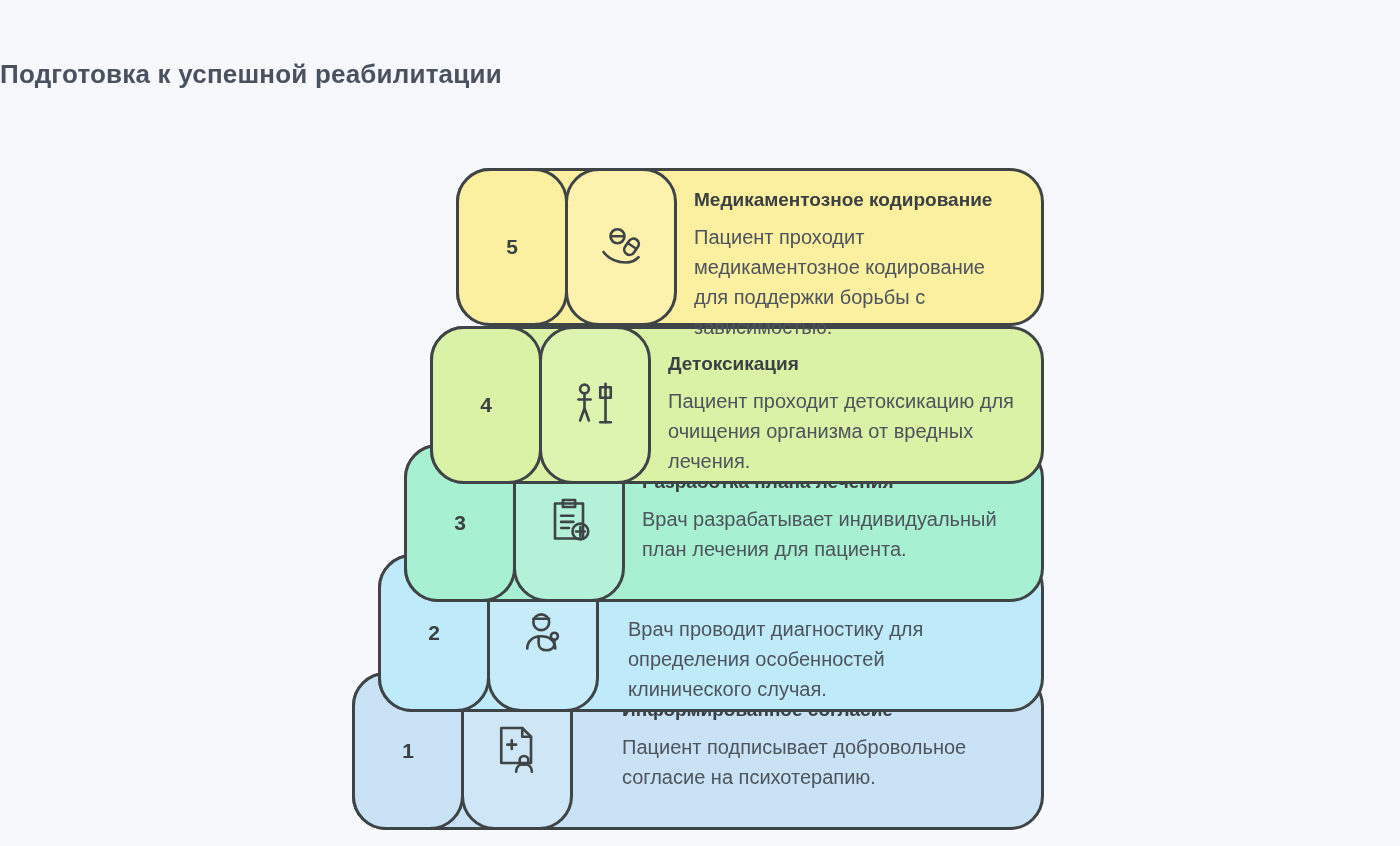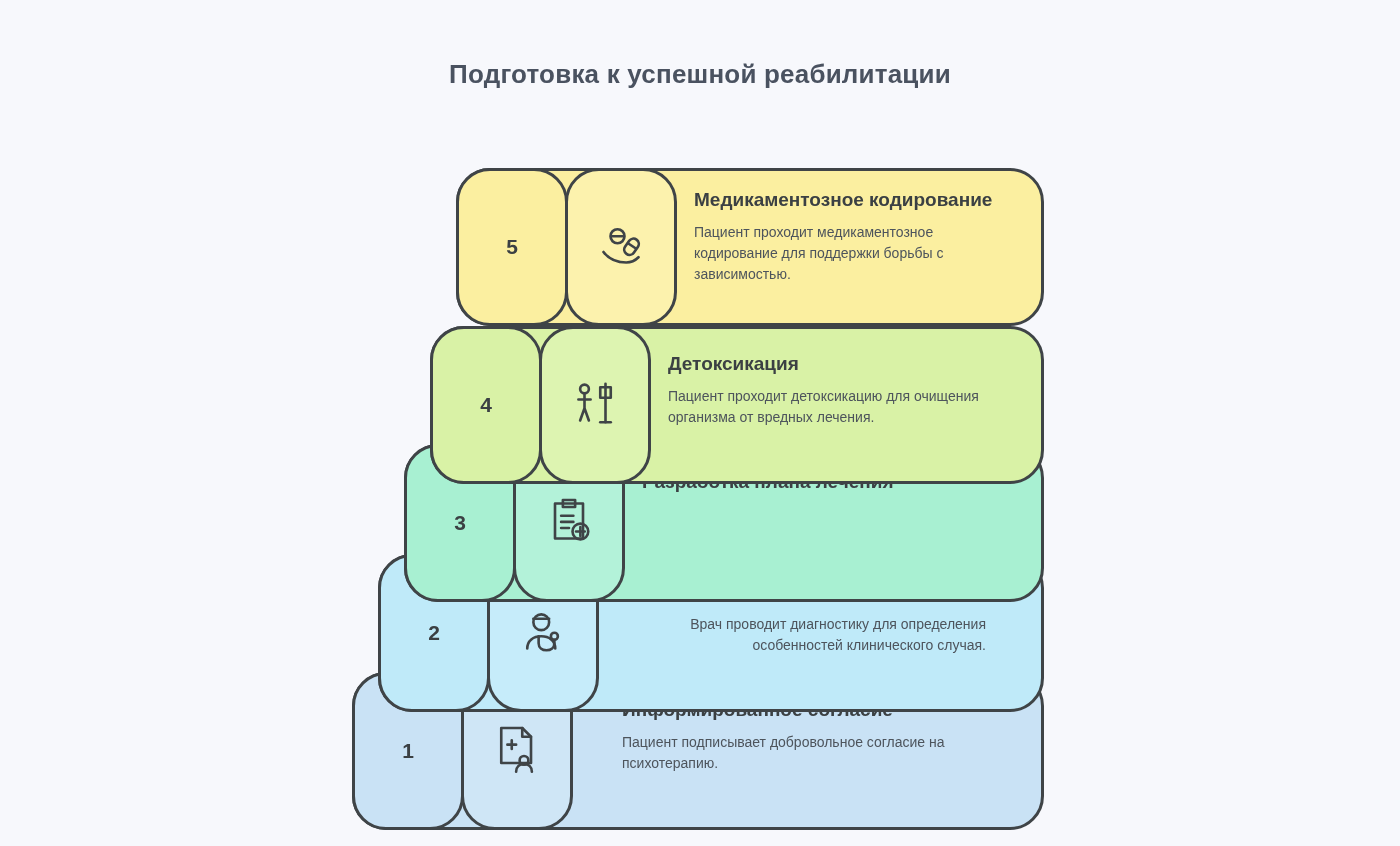--- a/index.html
+++ b/index.html
@@ -14,21 +14,20 @@
     font-family: "Liberation Sans", sans-serif;
     color: #3b4252;
     overflow: hidden;
   }
 
   .title {
     position: absolute;
     top: 58px;
     left: 0;
     width: 1400px;
-    text-align: center;
     font-size: 26px;
     font-weight: bold;
     line-height: 1.3;
     color: #4a5260;
     letter-spacing: 0.2px;
   }
 
   .diagram {
     position: absolute;
     left: 0;
@@ -102,21 +101,21 @@
   }
   .txt h3 {
     margin: 0 0 10px 0;
     font-size: 19px;
     font-weight: bold;
     color: #3b4043;
     line-height: 1.25;
   }
   .txt p {
     margin: 0;
-    font-size: 14px;
+    font-size: 20px;
     line-height: 1.5;
     color: #4d545c;
     max-width: 370px;
   }
 
   
 </style>
 </head>
 <body>
 
@@ -141,21 +140,21 @@
           <path d="M26 22 v10 M21 27 h10"></path>
           <circle cx="40" cy="45" r="5"></circle>
           <path d="M31 58 c0-6 4-9 9-9 s9 3 9 9"></path>
         </svg>
       </span>
     </div>
   </div>
 
   <div class="step" style="left:378px; top:394px; width:666px; z-index:2;">
     <div class="bar" style="width:666px; background:#bfeaf9;"></div>
-    <div class="txt" style="left:238px; width:428px;text-align:right;">
+    <div class="txt" style="left:250px; width:428px;">
       <h3>Диагностика</h3>
       <p>Врач проводит диагностику для определения особенностей клинического случая.</p>
     </div>
     <div class="num-box" style="background:#bfeaf9;">
       <span>2</span>
     </div>
     <div class="icon-box" style="background:#c6ecfa;">
       <span>
         <svg viewBox="0 0 64 64" fill="none" stroke="#3f4447" stroke-width="3" stroke-linecap="round" stroke-linejoin="round">
           <circle cx="30" cy="22" r="9"></circle>
@@ -165,20 +164,21 @@
           <circle cx="45" cy="38" r="4"></circle>
         </svg>
       </span>
     </div>
   </div>
 
   <div class="step" style="left:404px; top:284px; width:640px; z-index:3;">
     <div class="bar" style="width:640px; background:#a8f0d2;"></div>
     <div class="txt" style="left:238px; width:402px;">
       <h3>Разработка плана лечения</h3>
+      <p>Врач разрабатывает индивидуальный план лечения для пациента.</p>
     </div>
     <div class="num-box" style="background:#a8f0d2;">
       <span>3</span>
     </div>
     <div class="icon-box" style="background:#b3f2d9;">
       <span>
         <svg viewBox="0 0 64 64" fill="none" stroke="#3f4447" stroke-width="3" stroke-linecap="round" stroke-linejoin="round">
           <path d="M16 12 h32 v40 H16 Z"></path>
           <path d="M25 8 h14 v8 H25 Z"></path>
           <path d="M23 26 h14 M23 33 h14 M23 40 h9"></path>

